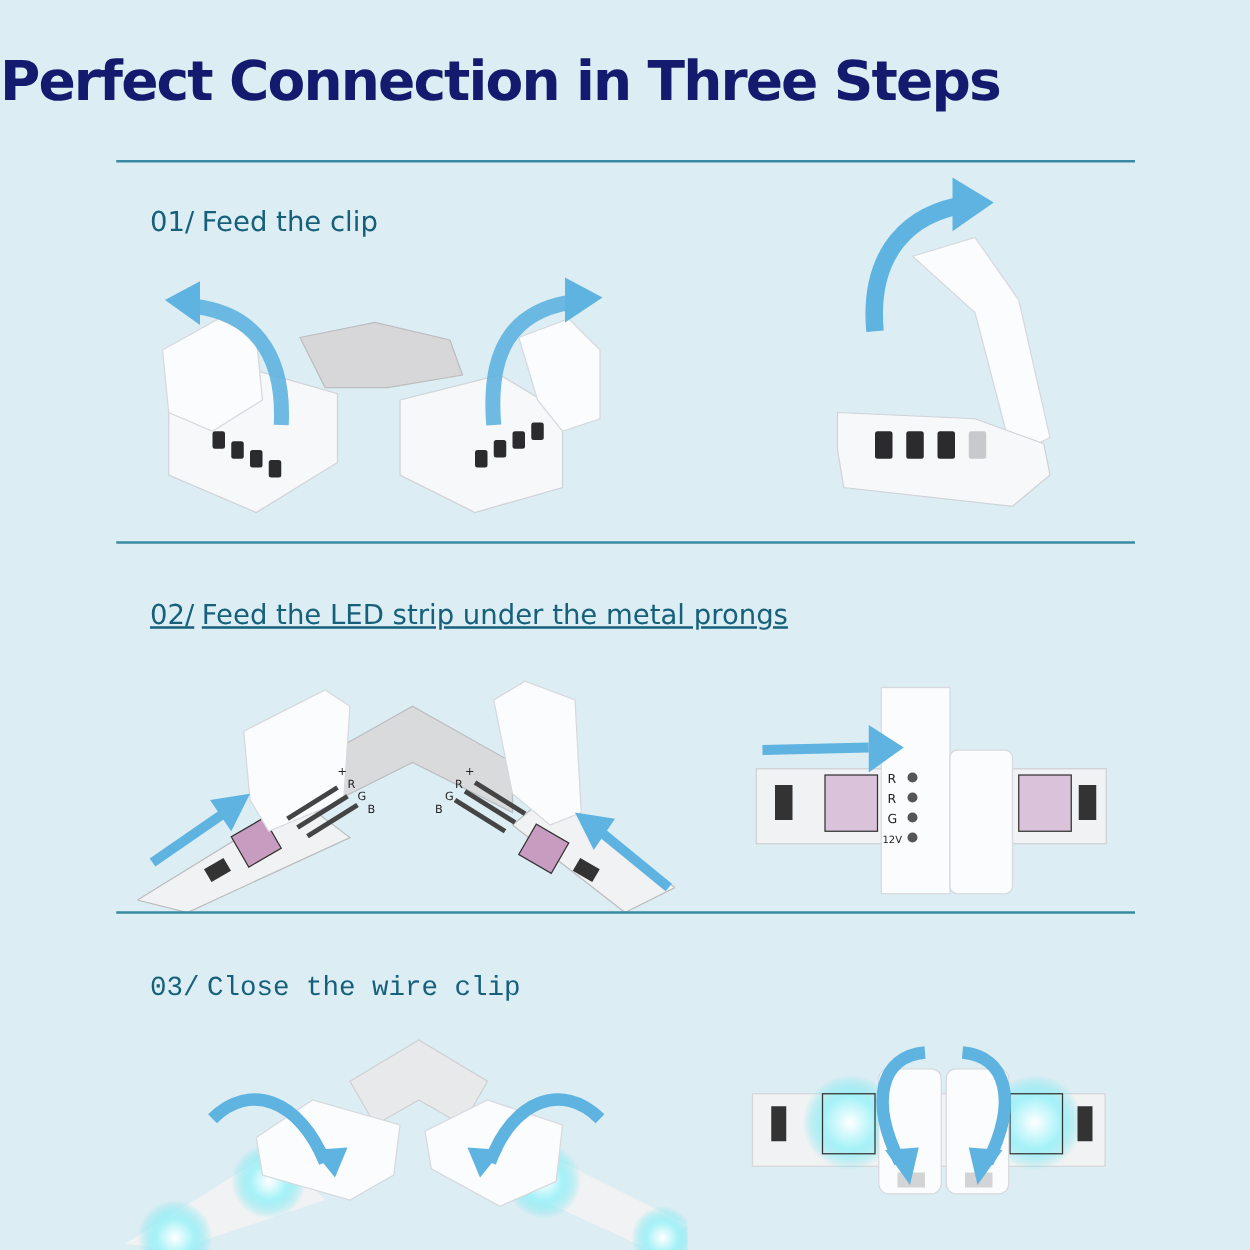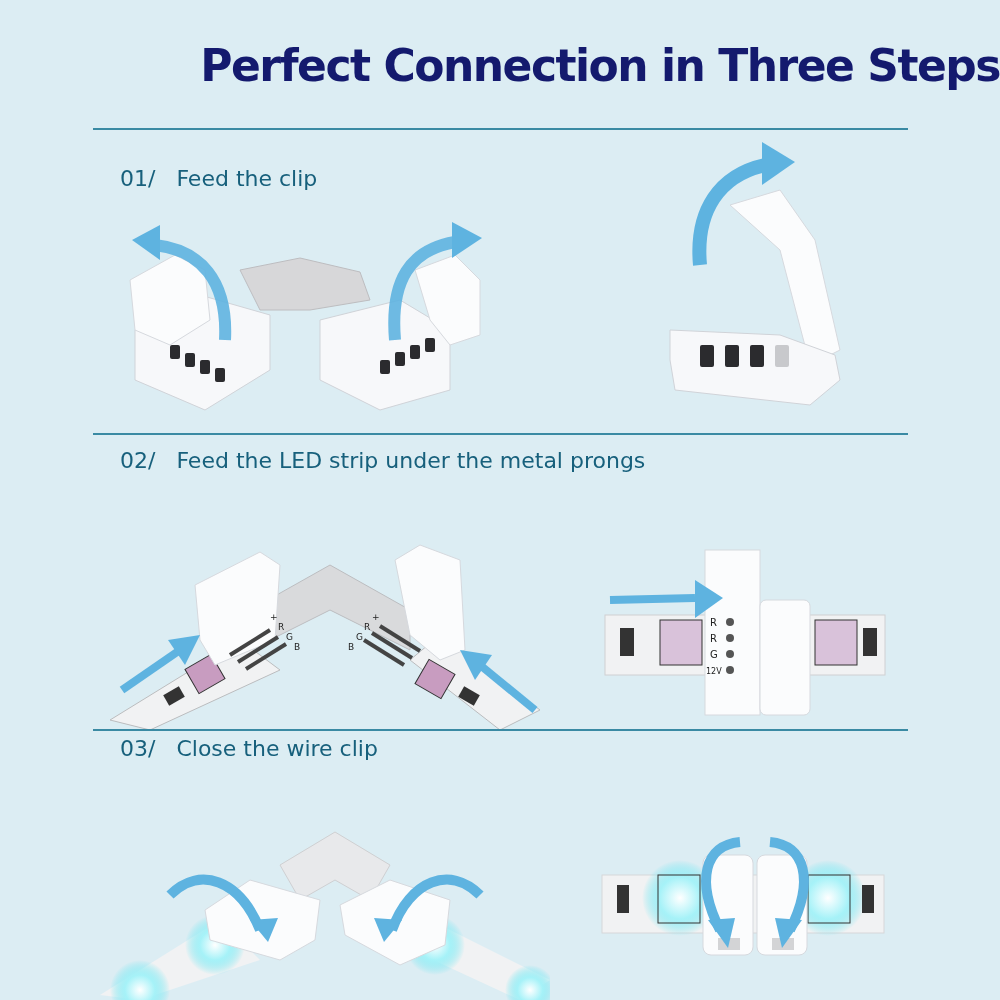--- a/index.html
+++ b/index.html
@@ -4,38 +4,38 @@
 <style>
   * { box-sizing: border-box; margin: 0; padding: 0; }
   html, body { width: 1000px; height: 1000px; overflow: hidden; }
   body {
     background: #dcedf3;
     font-family: "DejaVu Sans", sans-serif;
     position: relative;
   }
   .title {
     position: absolute; left: 0; top: 40px; width: 1000px;
-    text-align: right;
+    text-align: left;
     color: #141a6e;
     font-family: "DejaVu Sans", sans-serif;
     font-weight: bold;
     font-size: 44px;
     letter-spacing: -1.5px;
   }
   .divider {
     position: absolute; left: 93px; width: 815px; height: 2px;
     background: #3a8aa3;
   }
   .step-label {
     position: absolute; left: 120px;
     color: #17607c;
     font-size: 22px;
     font-family: "DejaVu Sans", sans-serif;
   }
-  .step-label .num { margin-right: 21px; }
+  .step-label .num { margin-right: 6px; }
   .illus { position: absolute; }
   svg { display: block; }
 </style>
 </head>
 <body>
 
 <div class="title">Perfect Connection in Three Steps</div>
 <div class="divider" style="top:128px;"></div>
 
 <div class="step-label" style="top:166px;">
@@ -88,21 +88,21 @@
     </g>
     <rect x="135" y="205" width="14" height="22" rx="2" fill="#c8c9cc"></rect>
 
     <path d="M60,125 C55,70 80,35 125,25" fill="none" stroke="#5eb3e0" stroke-width="14"></path>
     <polygon points="155,22 122,2 122,45" fill="#5eb3e0"></polygon>
   </svg>
 </div>
 
 <div class="divider" style="top:433px;"></div>
 
-<div class="step-label" style="top:448px;">
+<div class="step-label" style="top:480px;text-decoration:underline;">
   <span class="num">02/</span><span>Feed the LED strip under the metal prongs</span>
 </div>
 
 <div class="illus" style="left:110px; top:540px; width:430px; height:190px;">
   <svg width="430" height="190" viewBox="0 0 430 190">
 
     <polygon points="140,70 220,25 300,70 300,110 220,70 140,110" fill="#d9dadc" stroke="#bcbdc0"></polygon>
 
     <polygon points="0,180 130,100 170,130 40,190" fill="#f1f2f3" stroke="#bbbcbe"></polygon>
     <rect x="80" y="120" width="30" height="28" fill="#c89cc0" stroke="#333" transform="rotate(-30 95 134)"></rect>
@@ -166,21 +166,21 @@
         <text x="111" y="134" font-size="8">12V</text>
     </g>
 
     <line x1="15" y1="60" x2="100" y2="58" stroke="#5eb3e0" stroke-width="8"></line>
     <polygon points="128,58 100,40 100,78" fill="#5eb3e0"></polygon>
   </svg>
 </div>
 
 <div class="divider" style="top:729px;"></div>
 
-<div class="step-label" style="top:736px;">
+<div class="step-label" style="top:778px;font-family:Liberation Mono, monospace;">
   <span class="num">03/</span><span>Close the wire clip</span>
 </div>
 
 <div class="illus" style="left:100px; top:820px; width:450px; height:180px;">
   <svg width="450" height="180" viewBox="0 0 450 180">
     <defs>
       <radialGradient id="glow" cx="50%" cy="50%" r="50%">
         <stop offset="0%" stop-color="#ffffff"></stop>
         <stop offset="50%" stop-color="#a6f2f8"></stop>
         <stop offset="100%" stop-color="#5fe3f0" stop-opacity="0"></stop>

